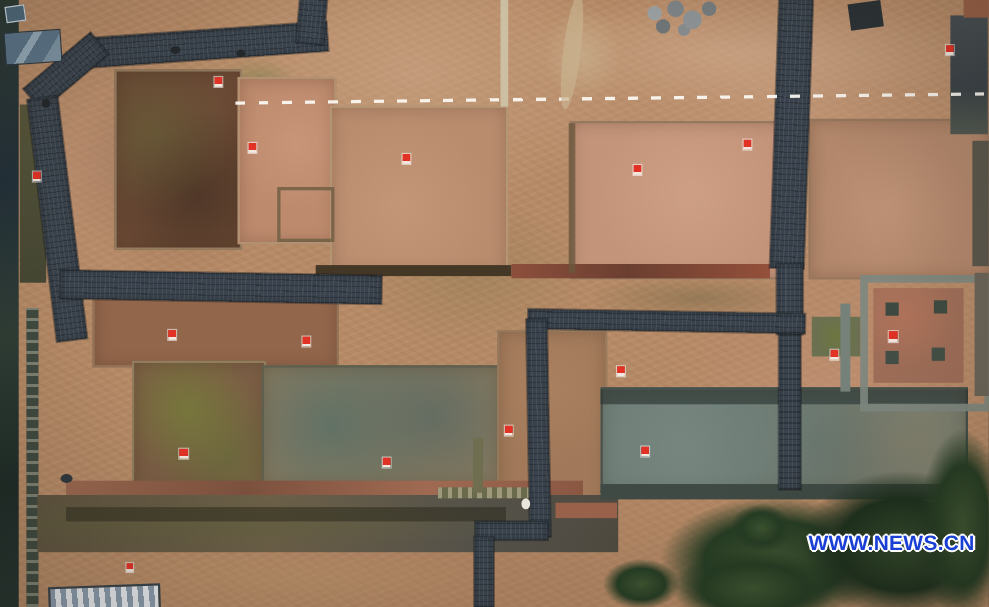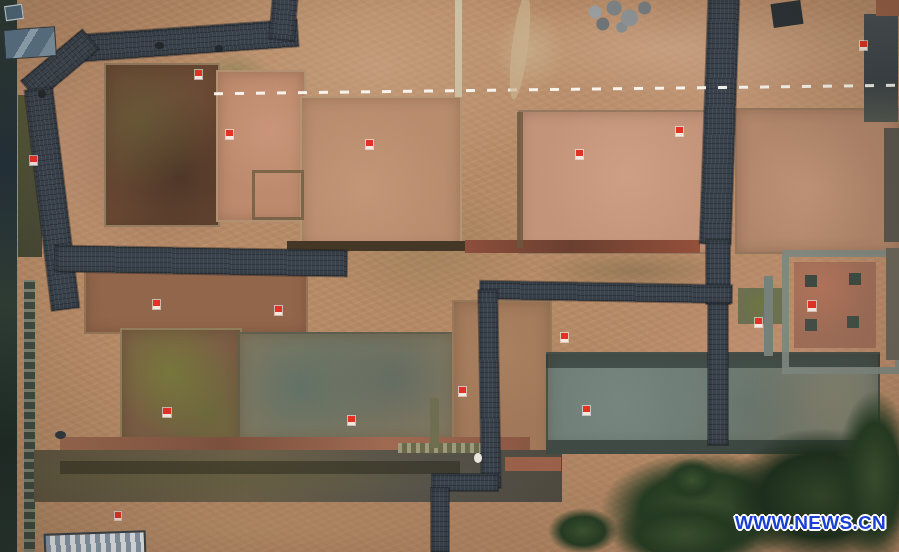--- a/index.html
+++ b/index.html
@@ -34,21 +34,21 @@
   .feature{z-index:6;}
   .flag{
     z-index:7;
     background:linear-gradient(180deg,#e23226 0 70%, #f2e8e0 70%);
     box-shadow:0 0 0 1px rgba(255,255,255,.55);
   }
   .person{z-index:7; background:#23282c; border-radius:50%;}
   .vignette{position:absolute; inset:0; z-index:8; pointer-events:none;
     background:radial-gradient(ellipse at 50% 45%, rgba(0,0,0,0) 55%, rgba(35,28,20,.22) 100%);}
   .watermark{
-    position:absolute; z-index:9; left:735px; top:512px;
+    position:absolute; z-index:9; left:735px; top:484px;
     font-weight:700; font-size:19px; letter-spacing:.3px; color:#1a3fd4;
     font-family:"Liberation Sans", sans-serif;
     text-shadow:-2px 0 0 #fff,2px 0 0 #fff,0 -2px 0 #fff,0 2px 0 #fff,
                 -1px -1px 0 #fff,1px 1px 0 #fff,1px -1px 0 #fff,-1px 1px 0 #fff;
   }
 </style>
 </head>
 <body>
 
 <div id="photo">

